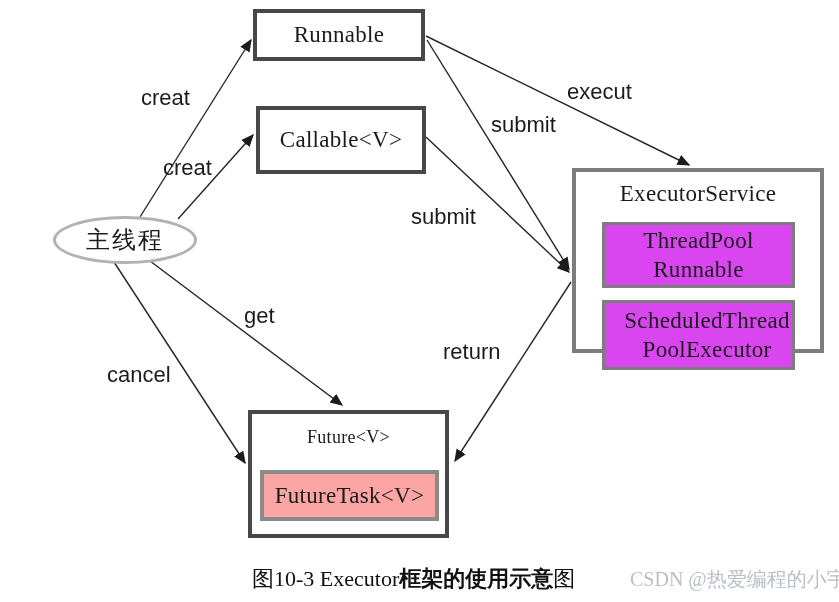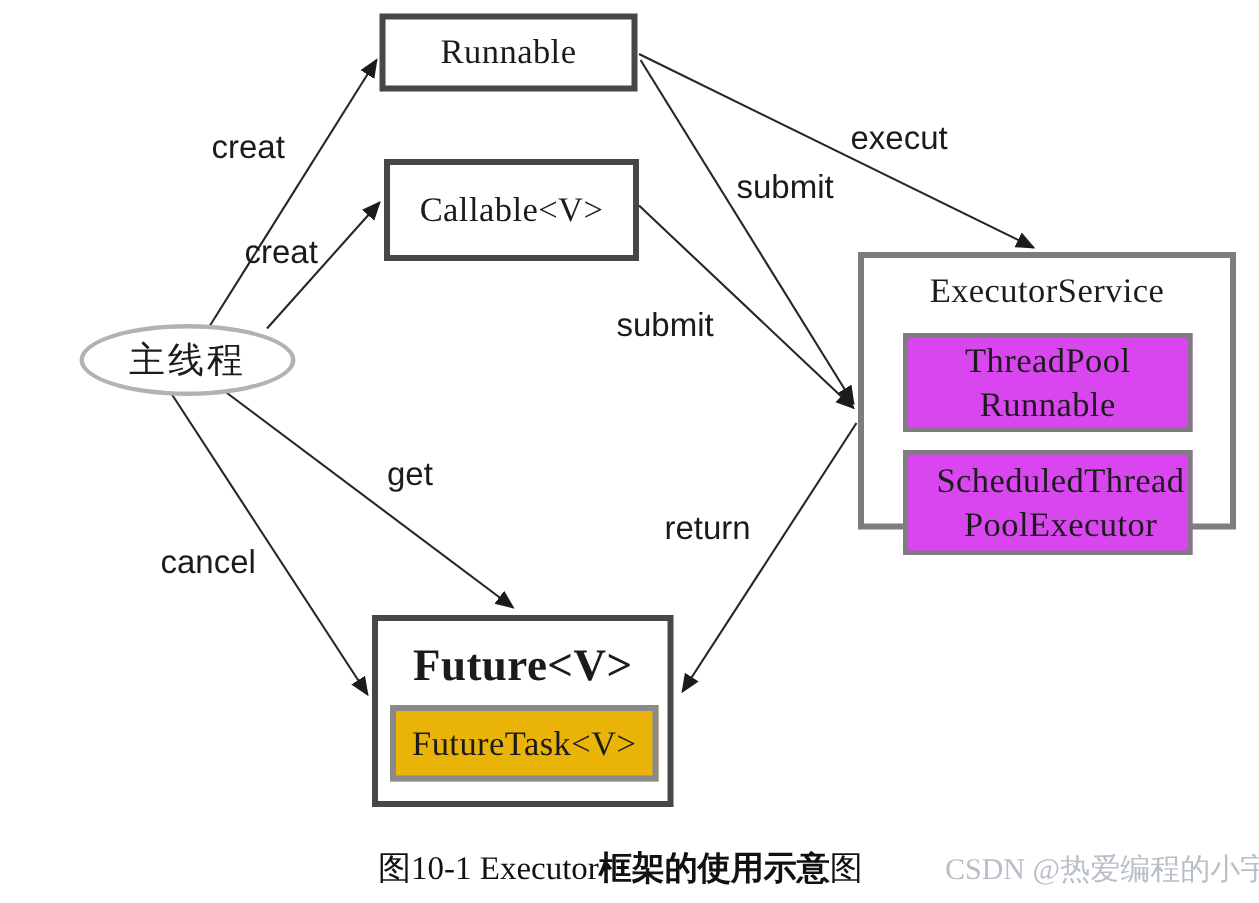--- a/index.html
+++ b/index.html
@@ -36,44 +36,44 @@
     display: flex; flex-direction: column; align-items: center; justify-content: center;
     font-size: 23px; line-height: 29px; text-align: center;
   }
   #threadpool-box { left: 26px; top: 50px;  width: 193px; height: 66px; }
   #scheduled-box  { left: 26px; top: 128px; width: 193px; height: 70px; padding-left: 17px; }
 
   #future-box {
     left: 228px; top: 410px; width: 201px; height: 128px;
     border: 4px solid #474747; display: block;
   }
-  #future-title { margin-top: 13px; text-align: center; font-size: 30px; font-weight: bold; }
+  #future-title { margin-top: 13px; text-align: center; font-size: 18px; }
   #futuretask-box {
     position: absolute; box-sizing: border-box;
     left: 8px; top: 56px; width: 179px; height: 51px;
-    border: 4px solid #8a8a8a; background: #eab308;
+    border: 4px solid #8a8a8a; background: #fca5a5;
     display: flex; align-items: center; justify-content: center; font-size: 23px;
   }
 
   #main-thread-ellipse {
     left: 33px; top: 216px; width: 144px; height: 48px;
     border: 3px solid #b2b2b2; border-radius: 50%;
     font-size: 24px; letter-spacing: 2px;
   }
 
   .edge-label {
     position: absolute; font-size: 22px; color: #1b1b1b;
     white-space: nowrap; font-family: Liberation Sans, sans-serif;
   }
   #label-creat-runnable  { left: 121px; top: 85px; }
   #label-creat-callable  { left: 143px; top: 155px; }
   #label-execut          { left: 547px; top: 79px; }
   #label-submit-runnable { left: 471px; top: 112px; }
   #label-submit-callable { left: 391px; top: 204px; }
-  #label-get             { left: 238px; top: 303px; }
+  #label-get             { left: 224px; top: 303px; }
   #label-cancel          { left: 87px;  top: 362px; }
   #label-return          { left: 423px; top: 339px; }
 
   #caption {
     position: absolute; left: 232px; top: 564px;
     font-size: 22px; color: #111111; white-space: nowrap;
   }
   #caption .bold-part { font-weight: bold; }
   #watermark {
     position: absolute; left: 610px; top: 566px;
@@ -128,18 +128,18 @@
   <div class="edge-label" id="label-creat-runnable">creat</div>
   <div class="edge-label" id="label-creat-callable">creat</div>
   <div class="edge-label" id="label-execut">execut</div>
   <div class="edge-label" id="label-submit-runnable">submit</div>
   <div class="edge-label" id="label-submit-callable">submit</div>
   <div class="edge-label" id="label-get">get</div>
   <div class="edge-label" id="label-cancel">cancel</div>
   <div class="edge-label" id="label-return">return</div>
 
   <div id="caption">
-    <span>图10-1  Executor</span><span class="bold-part">框架的使用示意</span><span>图</span>
+    <span>图10-3  Executor</span><span class="bold-part">框架的使用示意</span><span>图</span>
   </div>
 
   <div id="watermark">CSDN @热爱编程的小宇</div>
 
 </div>
 
 </body></html>

